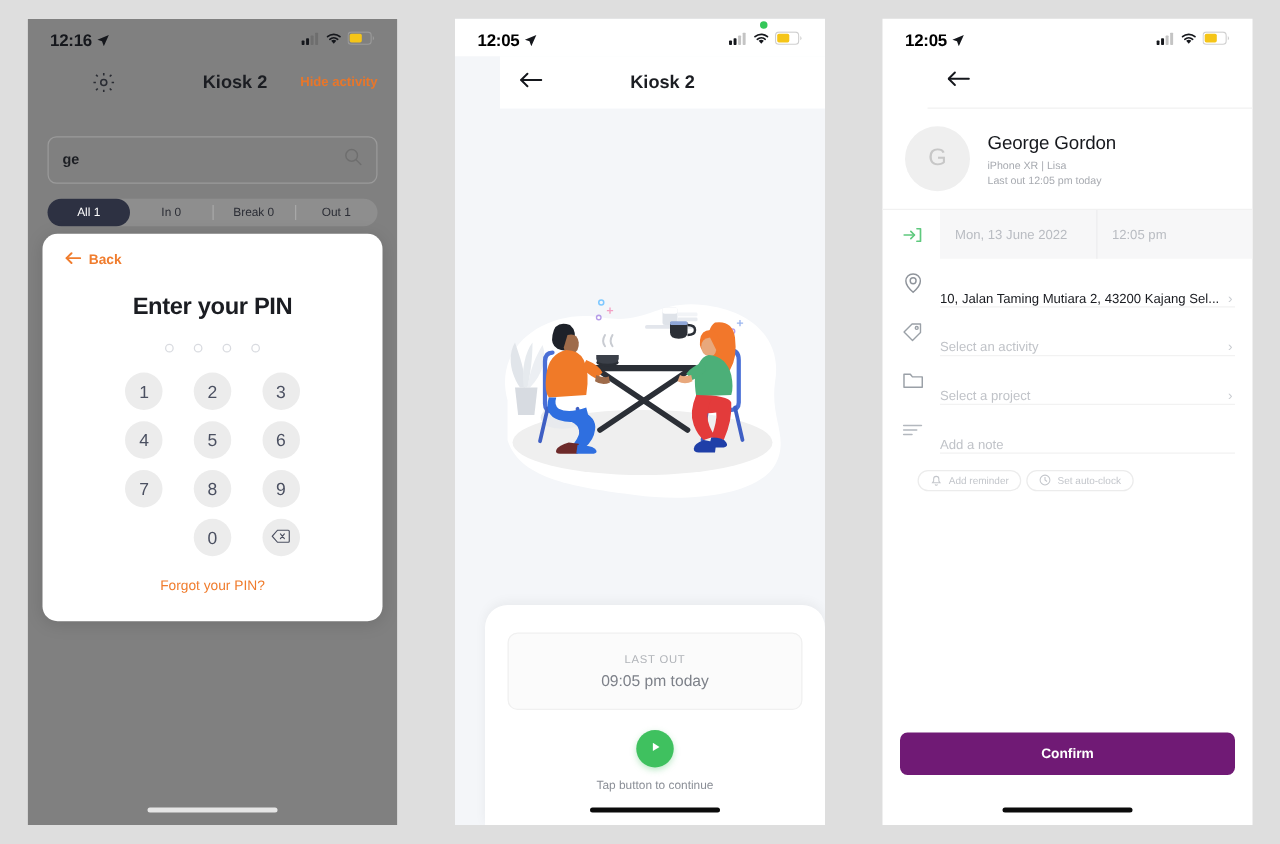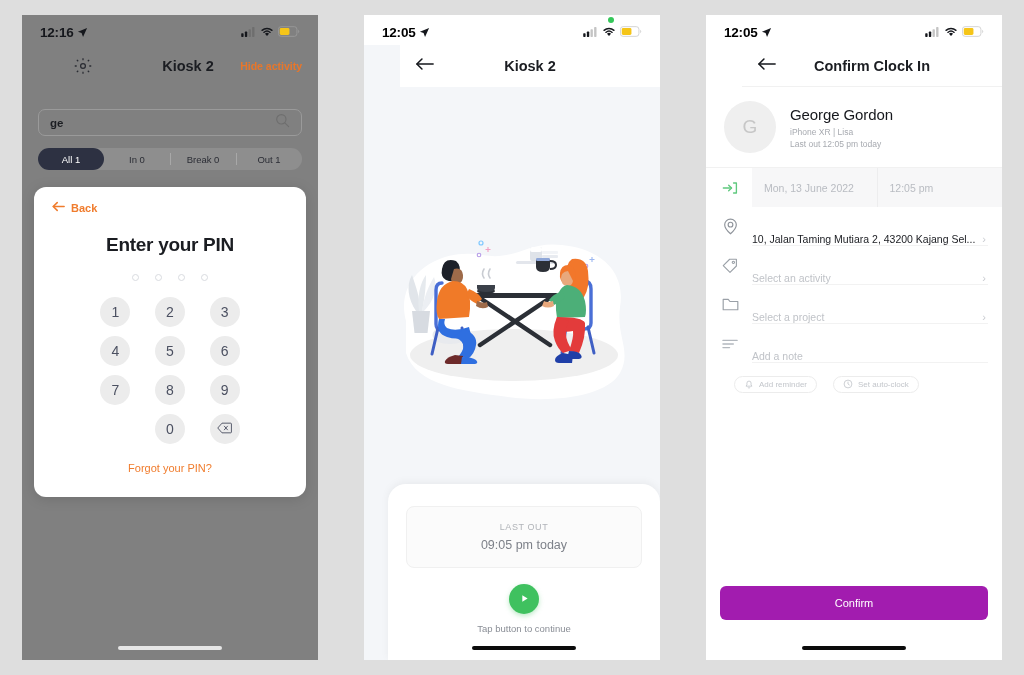--- a/index.html
+++ b/index.html
@@ -91,21 +91,21 @@
   }
   .p1-content {
     position: absolute;
     inset: 0;
     color: #000;
   }
   .p1 .statusbar .sb-time { color: #15171c; }
   .gear { width: 18px; height: 18px; display:block; }
   .searchbox {
     margin: 22px 16px 0 16px;
-    height: 27px;
+    height: 38px;
     border: 1px solid #9a9a9a;
     border-radius: 7px;
     display: flex;
     align-items: center;
     padding: 0 11px;
     justify-content: space-between;
   }
   .searchbox .val {
     font-size: 11.5px;
     font-weight: bold;
@@ -353,44 +353,44 @@
     flex: 1;
     display: flex;
     align-items: center;
     padding-left: 12px;
     font-size: 10.5px;
     color: #b9bcc2;
   }
   .dt-cell + .dt-cell { border-left: 1px solid #ededee; }
   .chips {
     display: flex;
-    gap: 16px;
+    gap: 4px;
     padding: 13px 0 0 28px;
   }
   .chip {
     border: 1px solid #ececec;
     border-radius: 11px;
     height: 17px;
     display: flex;
     align-items: center;
     gap: 5px;
     padding: 0 9px;
     font-size: 8px;
     color: #c3c6cb;
   }
   .confirm-btn {
     position: absolute;
     left: 14px; right: 14px;
     bottom: 40px;
     height: 34px;
-    background: #a21caf;
+    background: #701a75;
     border-radius: 6px;
     color: #ffffff;
     font-size: 11px;
-    font-weight: normal;
+    font-weight: bold;
     display: flex;
     align-items: center;
     justify-content: center;
   }
 </style>
 </head>
 <body>
 
 <div class="stage">
 
@@ -684,21 +684,20 @@
 
     <div class="navbar">
       <div class="nav-left">
         <span>
           <svg width="18" height="14" viewBox="0 0 20 14" fill="none" stroke="#15171c" stroke-width="1.7" stroke-linecap="round" stroke-linejoin="round">
               <path d="M6.6 1.4 L1 7 L6.6 12.6"></path>
               <path d="M1.2 7 H19"></path>
             </svg>
         </span>
       </div>
-      <div class="nav-title">Confirm Clock In</div>
     </div>
 
     <div class="profile">
       <div class="avatar">G</div>
       <div>
         <div class="prof-name">George Gordon</div>
         <div class="prof-sub">iPhone XR | Lisa</div>
         <div class="prof-sub2">Last out 12:05 pm today</div>
       </div>
     </div>

